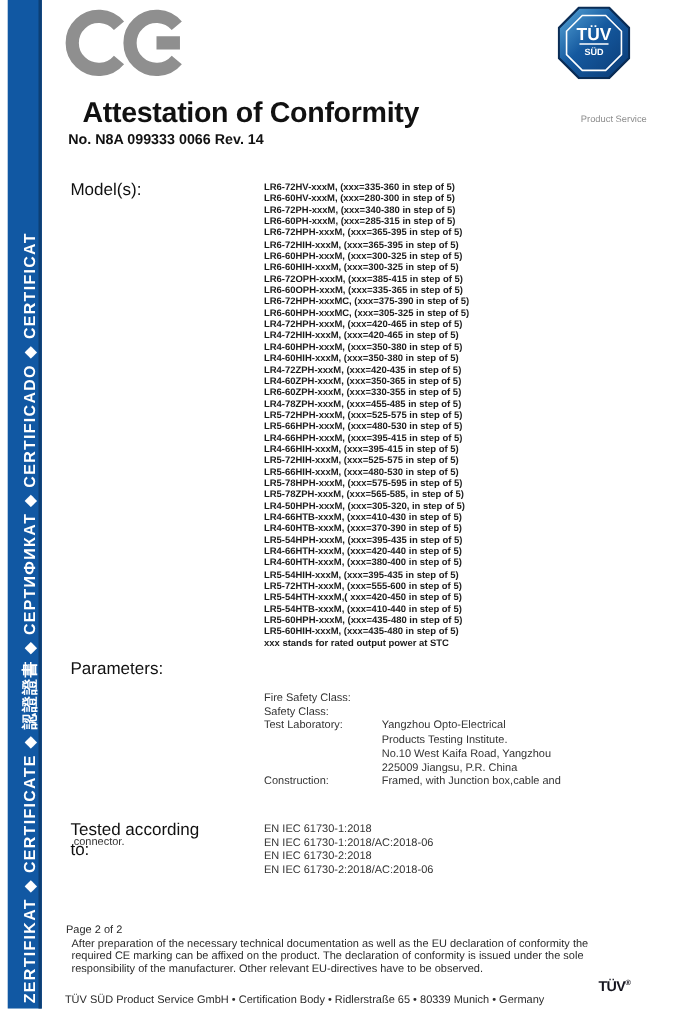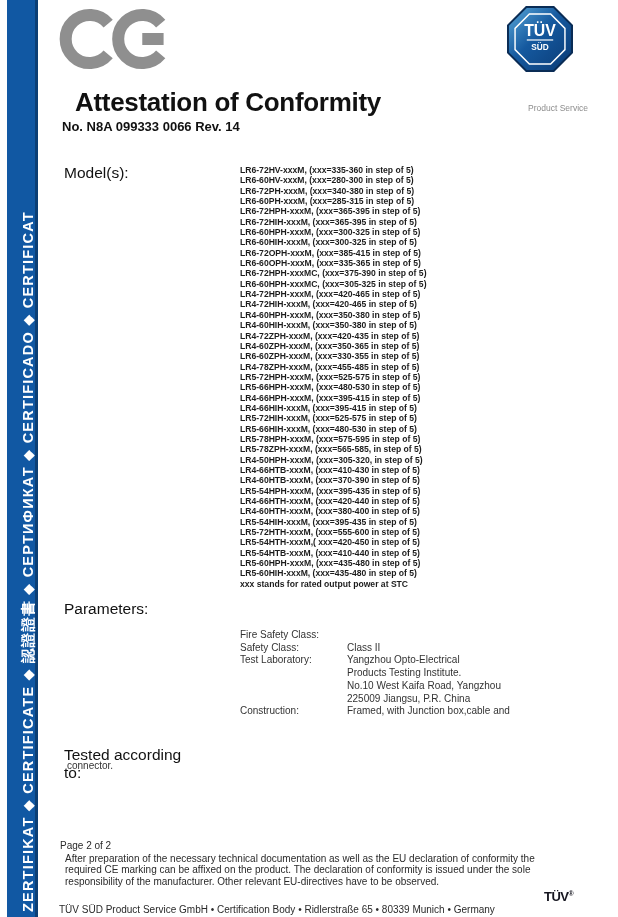--- a/index.html
+++ b/index.html
@@ -166,37 +166,42 @@
     <div class="model-note">xxx stands for rated output power at STC</div>
   </div>
 
   <div class="sec-label lbl-params">Parameters:</div>
   <div class="params-col">
       <div class="param-row">
       <span class="param-name">Fire Safety Class:</span>
     </div>
       <div class="param-row">
       <span class="param-name">Safety Class:</span>
-      <span class="param-value">Class II</span>
     </div>
       <div class="param-row">
       <span class="param-name">Test Laboratory:</span>
       <span class="param-value">Yangzhou Opto-Electrical
 Products Testing Institute.
 No.10 West Kaifa Road, Yangzhou
 225009 Jiangsu, P.R. China</span>
     </div>
       <div class="param-row">
       <span class="param-name">Construction:</span>
       <span class="param-value">Framed, with Junction box,cable and</span>
     </div>
     </div>
   <div class="overflow-word">connector.</div>
 
   <div class="sec-label lbl-tested">Tested according to:</div>
+  <div class="standards-col">
+      <div class="standard-line">EN IEC 61730-1:2018</div>
+      <div class="standard-line">EN IEC 61730-1:2018/AC:2018-06</div>
+      <div class="standard-line">EN IEC 61730-2:2018</div>
+      <div class="standard-line">EN IEC 61730-2:2018/AC:2018-06</div>
+    </div>
 
   <div class="page-info">Page 2 of 2</div>
   <div class="footer-para">After preparation of the necessary technical documentation as well as the EU declaration of conformity the
 required CE marking can be affixed on the product. The declaration of conformity is issued under the sole
 responsibility of the manufacturer. Other relevant EU-directives have to be observed.</div>
   <div class="tuv-word"><span>TÜV</span><sup>®</sup></div>
   <div class="address">TÜV SÜD Product Service GmbH • Certification Body • Ridlerstraße 65 • 80339 Munich • Germany</div>
 
 </div>
 

